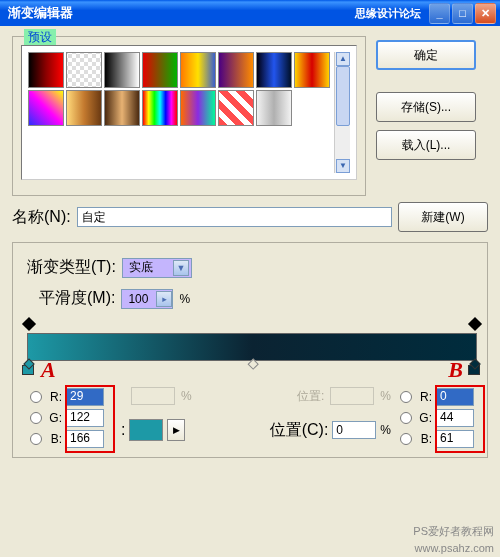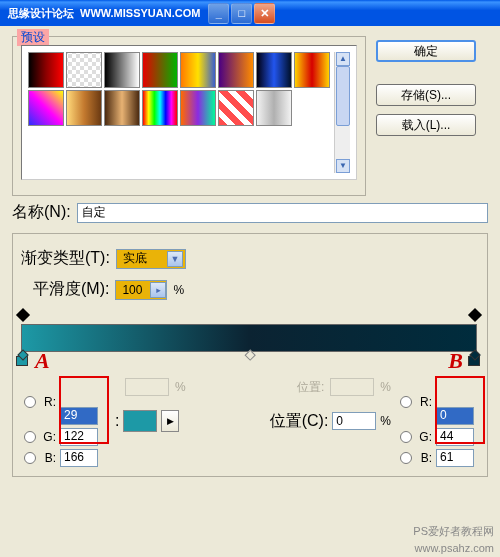--- a/index.html
+++ b/index.html
@@ -13,42 +13,42 @@
 .min-btn, .max-btn { background: linear-gradient(#6FA1E6,#2B6BD3); border: 1px solid #fff3; }
 .close-btn { background: linear-gradient(#F1A689,#D64D1F); border: 1px solid #fff3; }
 
 .body-area { padding: 10px 12px 6px 12px; position: relative; }
 
 
 .fset { border: 1px solid #B0ADA0; padding: 10px; position: relative; margin-bottom: 10px; }
 
 .top-row { display: flex; gap: 10px; }
 .presets-box { border: 1px solid #B0ADA0; padding: 8px; width: 354px; height: 160px; position: relative; }
-.presets-box .legend { position: absolute; top: -8px; left: 4px; background: #fca5a5; padding: 0 4px; color: #0046D5; }
+.presets-box .legend { position: absolute; top: -8px; left: 11px; background: #86efac; padding: 0 4px; color: #0046D5; }
 .swatch-scroll { width: 100%; height: 135px; background: #fff; border: 1px inset #ccc; padding: 6px; overflow: hidden; position: relative; display: flex; }
 .swatch-grid { display: grid; grid-template-columns: repeat(8, 36px); grid-auto-rows: 36px; gap: 2px; }
 .swatch { width: 36px; height: 36px; border: 1px solid #888; }
 .scroll-track { width: 16px; background: #EEE; border-left: 1px solid #ccc; margin-left: auto; position: relative; }
 .scroll-thumb { position: absolute; top: 14px; left: 1px; width: 14px; height: 60px; background: #C8D6F2; border: 1px solid #7A9ED6; border-radius: 2px; }
 .scroll-arrow { height: 14px; background: #D6E2F5; border: 1px solid #7A9ED6; text-align: center; font-size: 8px; line-height: 12px; color: #3A66B0; }
 .scroll-arrow.up { position: absolute; top: 0; left: 1px; width: 14px; }
 .scroll-arrow.dn { position: absolute; bottom: 0; left: 1px; width: 14px; }
 
 .side-col { display: flex; flex-direction: column; gap: 8px; padding-top: 4px; width: 100px; }
-.btn { height: 22px; background: linear-gradient(#fff,#ECE9D8); border: 1px solid #707070; border-radius: 3px; font-size: 12px; cursor: default; }
+.btn { height: 30px; background: linear-gradient(#fff,#ECE9D8); border: 1px solid #707070; border-radius: 3px; font-size: 12px; cursor: default; }
 .btn.primary { border: 2px solid #4C90E8; }
 
 .name-row { display: flex; align-items: center; gap: 6px; margin: 6px 0 10px 0; }
 .name-row input[type=text] { flex: 1; height: 20px; border: 1px solid #7F9DB9; padding: 0 4px; font-size: 12px; background: #fff; }
 .name-row .btn { width: 90px; }
 
-.grad-fset { padding: 14px 10px 6px 8px; }
+.grad-fset { padding: 14px 10px 6px 14px; }
 .row { display: flex; align-items: center; gap: 6px; margin-bottom: 10px; }
 .lbl { font-size: 16px; color: #000; }
-.select { display: inline-flex; align-items: center; height: 20px; border: 1px solid #7F9DB9; background: #eab308; padding: 0 2px 0 6px; font-size: 12px; }
+.select { display: inline-flex; align-items: center; height: 20px; border: 1px solid #7F9DB9; background: #c4b5fd; padding: 0 2px 0 6px; font-size: 12px; }
 .select .arrow { width: 16px; height: 16px; background: linear-gradient(#DDE8F7,#A9C4EC); border: 1px solid #7F9DB9; margin-left: 20px; text-align: center; font-size: 9px; line-height: 14px; color: #4C6DB2; }
 
 .grad-bar-area { position: relative; height: 58px; margin: 4px 0 8px 0; }
 .opacity-stop { position: absolute; top: 0; width: 12px; height: 14px; }
 .opacity-stop .dia { width: 10px; height: 10px; background: #000; transform: rotate(45deg); margin: 0 auto; }
 .opacity-stop.left { left: -4px; }
 .opacity-stop.right { right: -4px; }
 .grad-bar { position: absolute; top: 14px; left: 0; right: 0; height: 28px; border: 1px solid #666; background: linear-gradient(to right, #1D99A6, #0B2332, #002C3D); }
 .midpoint { position: absolute; top: 44px; left: 50%; width: 8px; height: 8px; border: 1px solid #888; transform: rotate(45deg) translateX(-50%); background: #ECE9D8; }
 .color-stop { position: absolute; top: 42px; width: 14px; height: 16px; }
@@ -59,39 +59,39 @@
 .ab-label { position: absolute; font-family: "Times New Roman", serif; font-size: 22px; font-weight: bold; font-style: italic; color: #CC0000; }
 .ab-a { left: 14px; top: 38px; }
 .ab-b { right: 14px; top: 38px; }
 
 .color-rows { display: flex; gap: 6px; }
 .color-col { display: flex; flex-direction: column; gap: 3px; }
 .color-row { display: flex; align-items: center; gap: 4px; }
 .radio { width: 12px; height: 12px; border: 1px solid #7A7A7A; border-radius: 50%; background: #fff; display: inline-block; }
 .rgb-label { width: 16px; text-align: right; font-size: 12px; }
 .rgb-val { width: 38px; height: 18px; border: 1px solid #7F9DB9; background: #fff; font-size: 12px; padding: 0 3px; text-align: left; }
-.rgb-val.sel { background: #316AC5; color: #fff; margin-top: 28px; }
+.rgb-val.sel { background: #316AC5; color: #fff; }
 .redbox { position: absolute; border: 2px solid #E30000; pointer-events: none; }
 
 .mid-col { flex: 1; display: flex; flex-direction: column; gap: 6px; padding-top: 2px; }
 .disabled-row { display: flex; align-items: center; gap: 6px; color: #ACA899; }
 .swatch-btn { width: 34px; height: 22px; border: 1px solid #888; background: #1D99A6; }
 .tri-btn { width: 18px; height: 22px; border: 1px solid #888; background: linear-gradient(#fff,#ECE9D8); font-size: 9px; text-align: center; line-height: 20px; }
 .pos-input { width: 44px; height: 18px; border: 1px solid #7F9DB9; background: #fff; padding: 0 3px; font-size: 12px; }
 .pct { font-size: 12px; }
 
 .footer { position: absolute; right: 6px; bottom: 3px; font-size: 11px; color: #888; }
 .footer2 { position: absolute; right: 6px; bottom: 18px; font-size: 11px; color: #888; margin-top: 12px; }
 </style>
 </head>
 <body>
 
 <div class="titlebar">
+  <span class="title">渐变编辑器</span>
   <span class="wm">思缘设计论坛</span>
-  <span class="wm">WWW.MISSYUAN.COM</span>
   <span class="win-btn min-btn">_</span>
   <span class="win-btn max-btn">□</span>
   <span class="win-btn close-btn">✕</span>
 </div>
 
 <div class="body-area">
 
   <div class="top-row">
     <div class="presets-box">
       <span class="legend">预设</span>
@@ -124,20 +124,21 @@
       <button class="btn primary">确定</button>
       <div style="height:6px"></div>
       <button class="btn">存储(S)...</button>
       <button class="btn">载入(L)...</button>
     </div>
   </div>
 
   <div class="name-row">
     <span class="lbl">名称(N):</span>
     <input type="text" value="自定" style="">
+    <button class="btn">新建(W)</button>
   </div>
 
   <div class="fset grad-fset">
     <div class="row">
       <span class="lbl">渐变类型(T):</span>
       <div class="select">
         <span>实底</span>
         <span class="arrow">▼</span>
       </div>
     </div>

